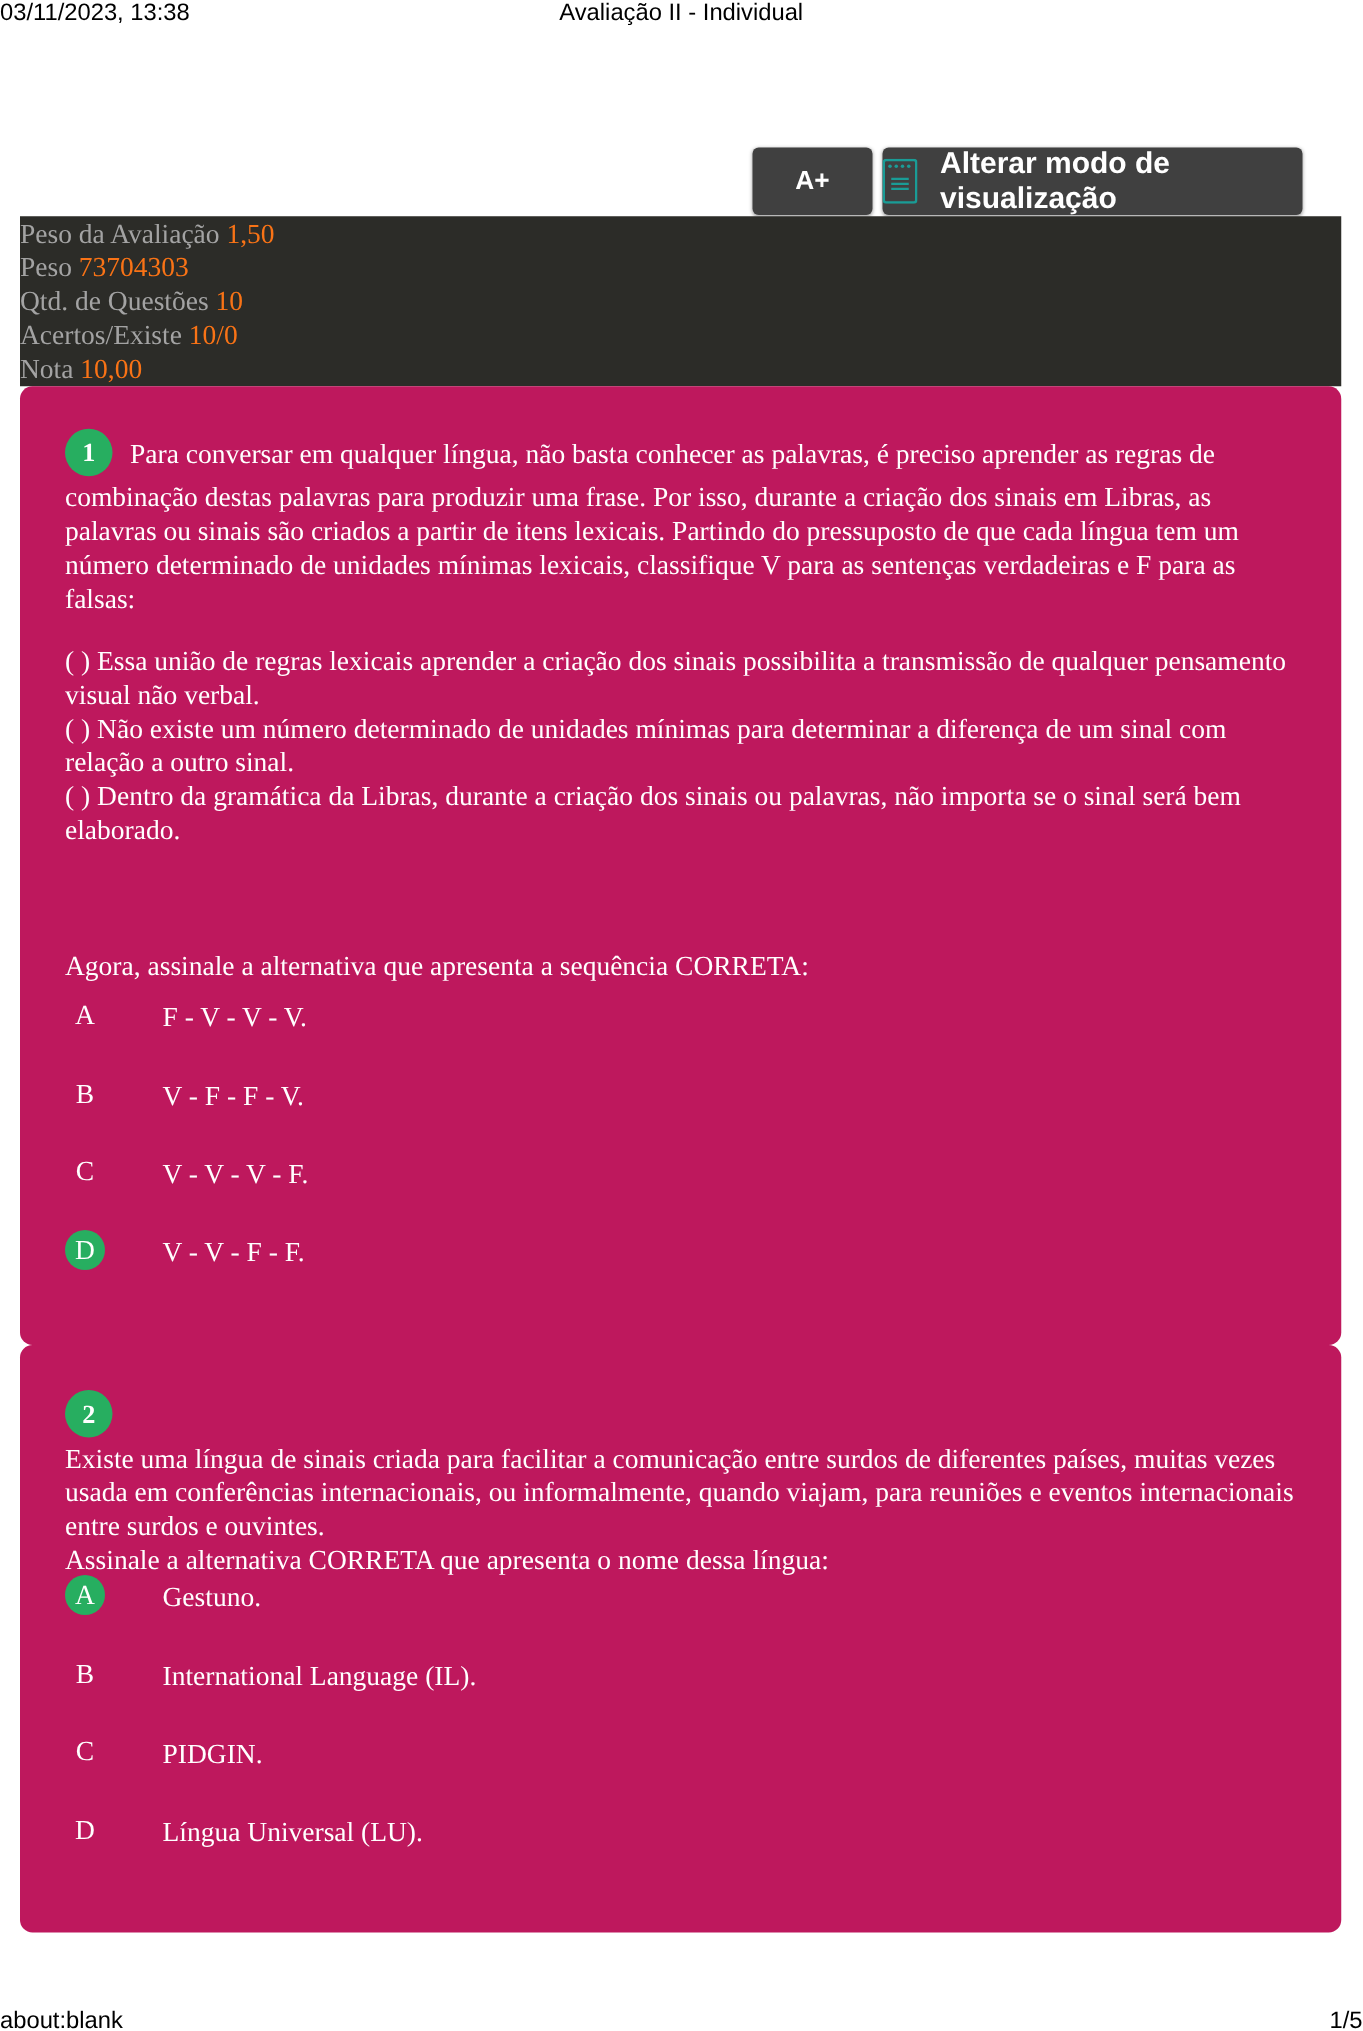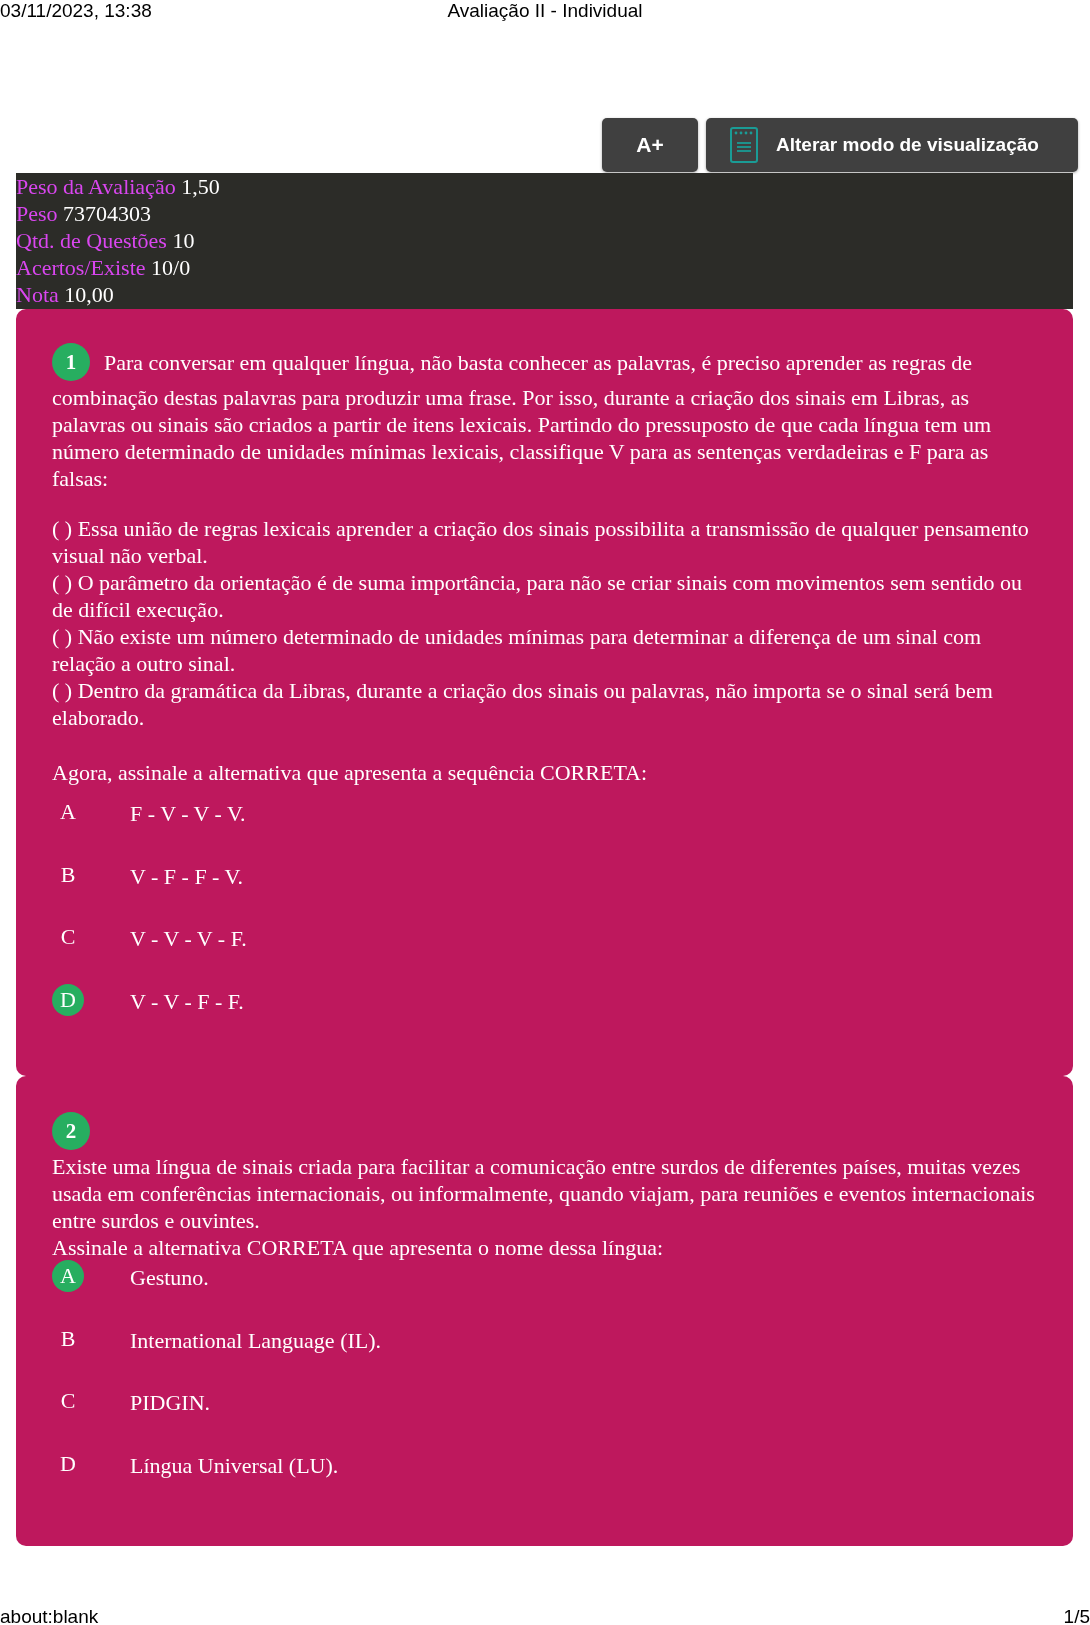--- a/index.html
+++ b/index.html
@@ -22,30 +22,30 @@
       position: absolute; top: 118px; left: 602px; height: 54px;
       display: flex; gap: 8px;
     }
     .tb-btn {
       background: #404040; color: #ffffff; border-radius: 5px;
       font-family: "Liberation Sans", sans-serif; font-weight: bold;
       display: flex; align-items: center; box-shadow: 0 1px 3px rgba(0,0,0,0.35);
       height: 54px; box-sizing: border-box; cursor: pointer;
     }
     .tb-aplus { width: 96px; justify-content: center; font-size: 21px; }
-    .tb-mode { width: 372px; padding-left: 24px; font-size: 19px; }
+    .tb-mode { width: 336px; font-size: 24px; }
     .tb-mode .doc-icon { width: 28px; height: 36px; margin-right: 18px; display: inline-block; }
 
     .summary {
       position: absolute; top: 173px; left: 16px; width: 1057px; height: 136px;
       background: #2c2c28; font-size: 22px; line-height: 27px; padding-top: 0;
     }
     .summary .row { white-space: nowrap; }
-    .summary .lbl { color: #d946ef; }
-    .summary .val { color: #ffffff; }
+    .summary .lbl { color: #a3a3a3; }
+    .summary .val { color: #f97316; }
 
     .card {
       position: absolute; left: 16px; width: 1057px;
       background: #be185d; border-radius: 10px; color: #ffffff;
       box-sizing: border-box; padding: 0 36px;
       font-size: 22px; line-height: 27px;
     }
     .card1 { top: 309px; height: 767px; }
     .card2 { top: 1076px; height: 470px; }
 
@@ -113,21 +113,20 @@
   <div class="row"><span class="lbl">Acertos/Existe</span> <span class="val">10/0</span></div>
   <div class="row"><span class="lbl">Nota</span> <span class="val">10,00</span></div>
 </div>
 
 <div class="card card1">
   <div class="q-intro">
     <span class="qnum">1</span><span class="q-text-first">Para conversar em qualquer língua, não basta conhecer as palavras, é preciso aprender as regras de combinação destas palavras para produzir uma frase. Por isso, durante a criação dos sinais em Libras, as palavras ou sinais são criados a partir de itens lexicais. Partindo do pressuposto de que cada língua tem um número determinado de unidades mínimas lexicais, classifique V para as sentenças verdadeiras e F para as falsas:</span>
   </div>
   <div class="stmts">
     <div>(    ) Essa união de regras lexicais aprender a criação dos sinais possibilita a transmissão de qualquer pensamento visual não verbal.</div>
-    <div>(    ) O parâmetro da orientação é de suma importância, para não se criar sinais com movimentos sem sentido ou de difícil execução.</div>
     <div>(    ) Não existe um número determinado de unidades mínimas para determinar a diferença de um sinal com relação a outro sinal.</div>
     <div>(    ) Dentro da gramática da Libras, durante a criação dos sinais ou palavras, não importa se o sinal será bem elaborado.</div>
   </div>
   <div class="prompt">Agora, assinale a alternativa que apresenta a sequência CORRETA:</div>
   <div class="options">
     <div class="opt">
       <span class="opt-letter">A</span>
       <span class="opt-text">F - V - V - V.</span>
     </div>
     <div class="opt">

